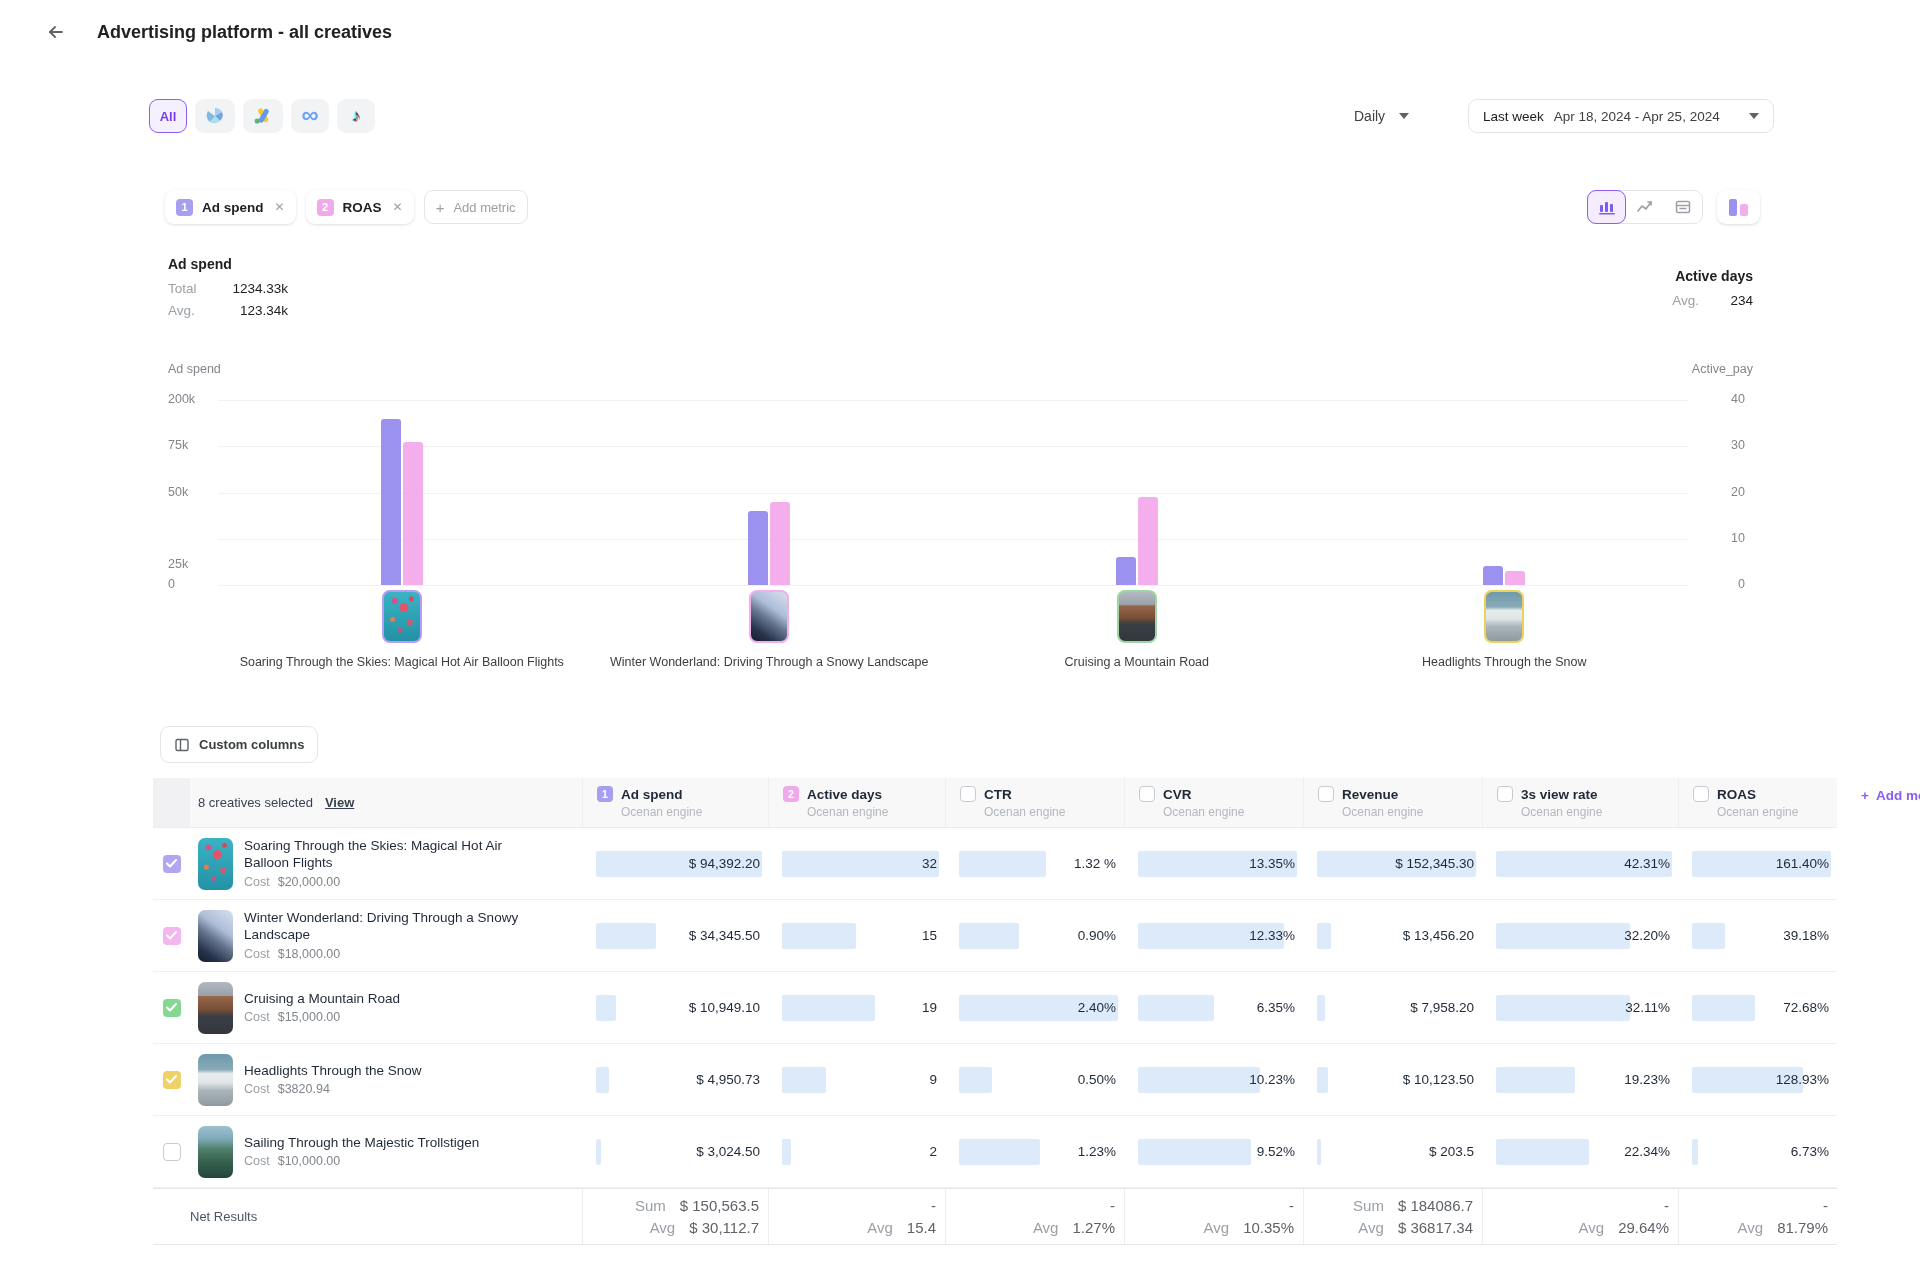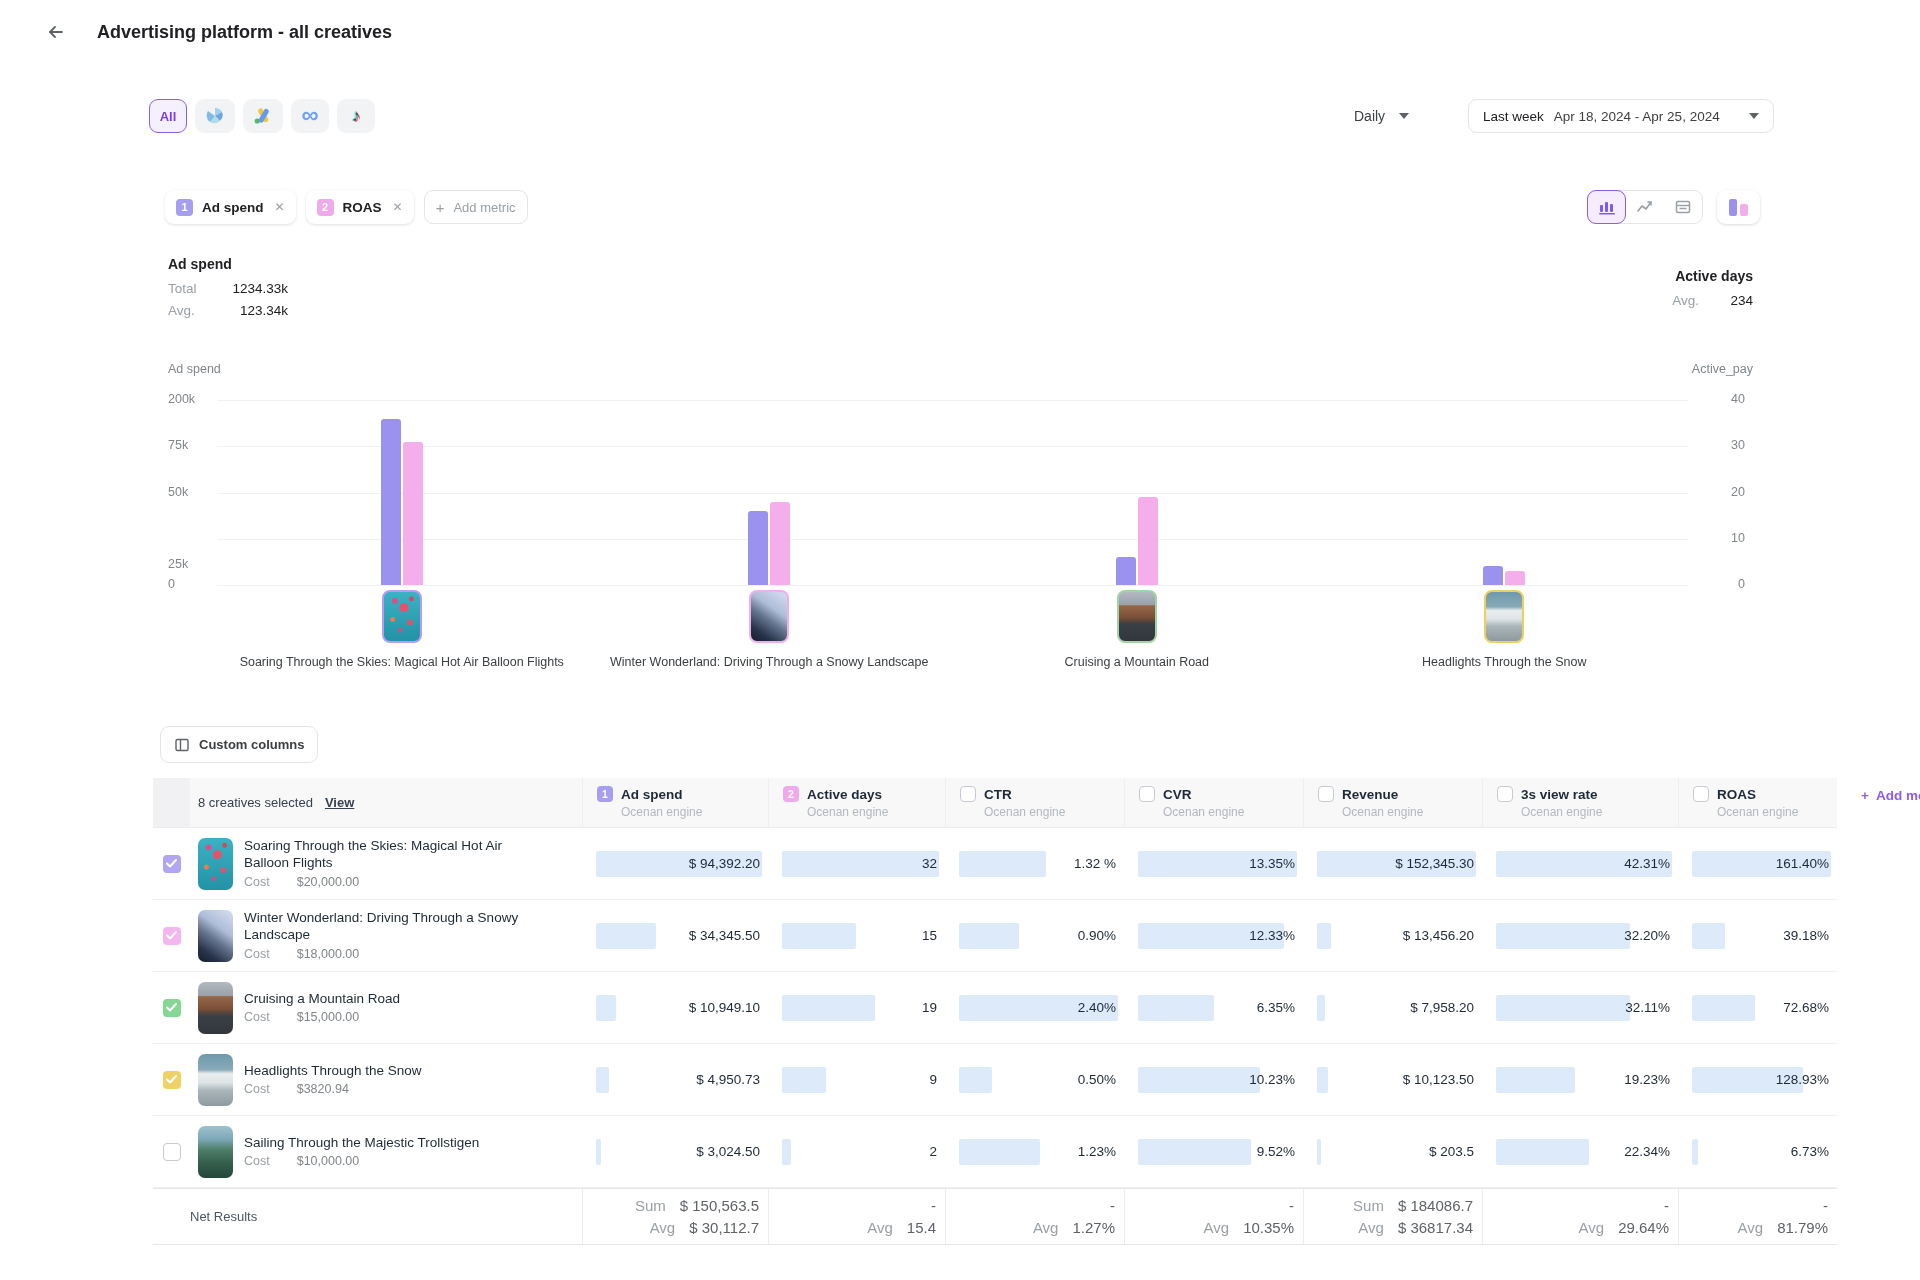--- a/index.html
+++ b/index.html
@@ -103,21 +103,21 @@
   .hcell .hsub { font-size:12px; color:#b3b8bf; margin-top:3px; padding-left:24px; }
   .trow { height:72px; border-bottom:1px solid #f0f0f3; align-items:center; }
   .ckcell { display:flex; align-items:center; justify-content:center; height:100%; }
   .ckbox { width:18px; height:18px; border-radius:4px; border:1.5px solid #c7cad0; background:#fff; cursor:pointer; display:flex; align-items:center; justify-content:center; }
   .ckbox.on { border:none; }
   .ckbox svg { display:block; }
   .namecell { display:flex; align-items:center; gap:11px; height:100%; padding-left:8px; }
   .rthumb { width:35px; height:52px; border-radius:7px; flex:none; }
   .ninfo { display:flex; flex-direction:column; gap:3px; max-width:290px; }
   .nname { font-size:13.5px; color:#1f2937; line-height:1.25; }
-  .ncost { font-size:12.5px; color:#9aa0a6; display:flex; gap:27px; }
+  .ncost { font-size:12.5px; color:#9aa0a6; display:flex; gap:8px; }
   .ncost .cval { color:#80868b; }
   .vcell { position:relative; height:100%; }
   .vwrap { position:absolute; left:14px; right:6px; top:0; bottom:0; display:flex; align-items:center; justify-content:flex-end; }
   .vbar { position:absolute; left:0; top:50%; transform:translateY(-50%); height:26px; border-radius:2px; background:#ddeafa; min-width:4px; }
   .vtext { position:relative; font-size:13.5px; color:#1f2937; padding-right:2px; }
   .tfoot { display:grid; grid-template-columns:429px 186px 177px 179px 179px 179px 196px 159px; height:57px;
     border-top:1px solid #e6e7ea; border-bottom:1px solid #e6e7ea; }
   .net-label { display:flex; align-items:center; padding-left:37px; font-size:13px; color:#4b5563; }
   .fcell { border-left:1px solid #ececf0; display:flex; flex-direction:column; justify-content:center; align-items:flex-end; padding-right:9px; gap:5px; }
   .fline { font-size:15px; display:flex; gap:14px; }

